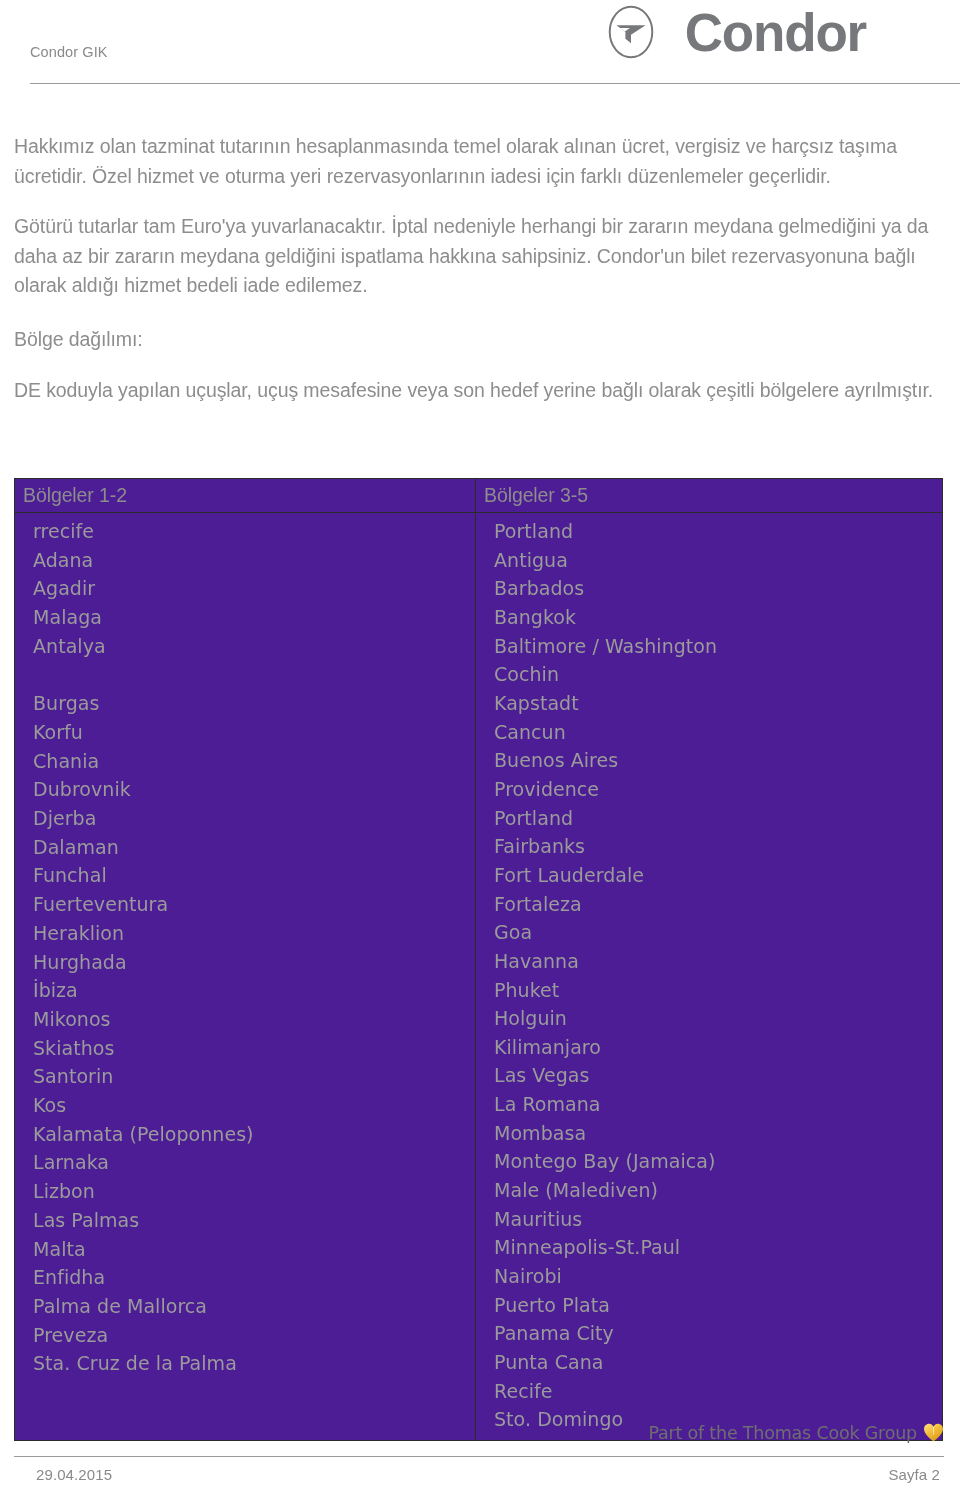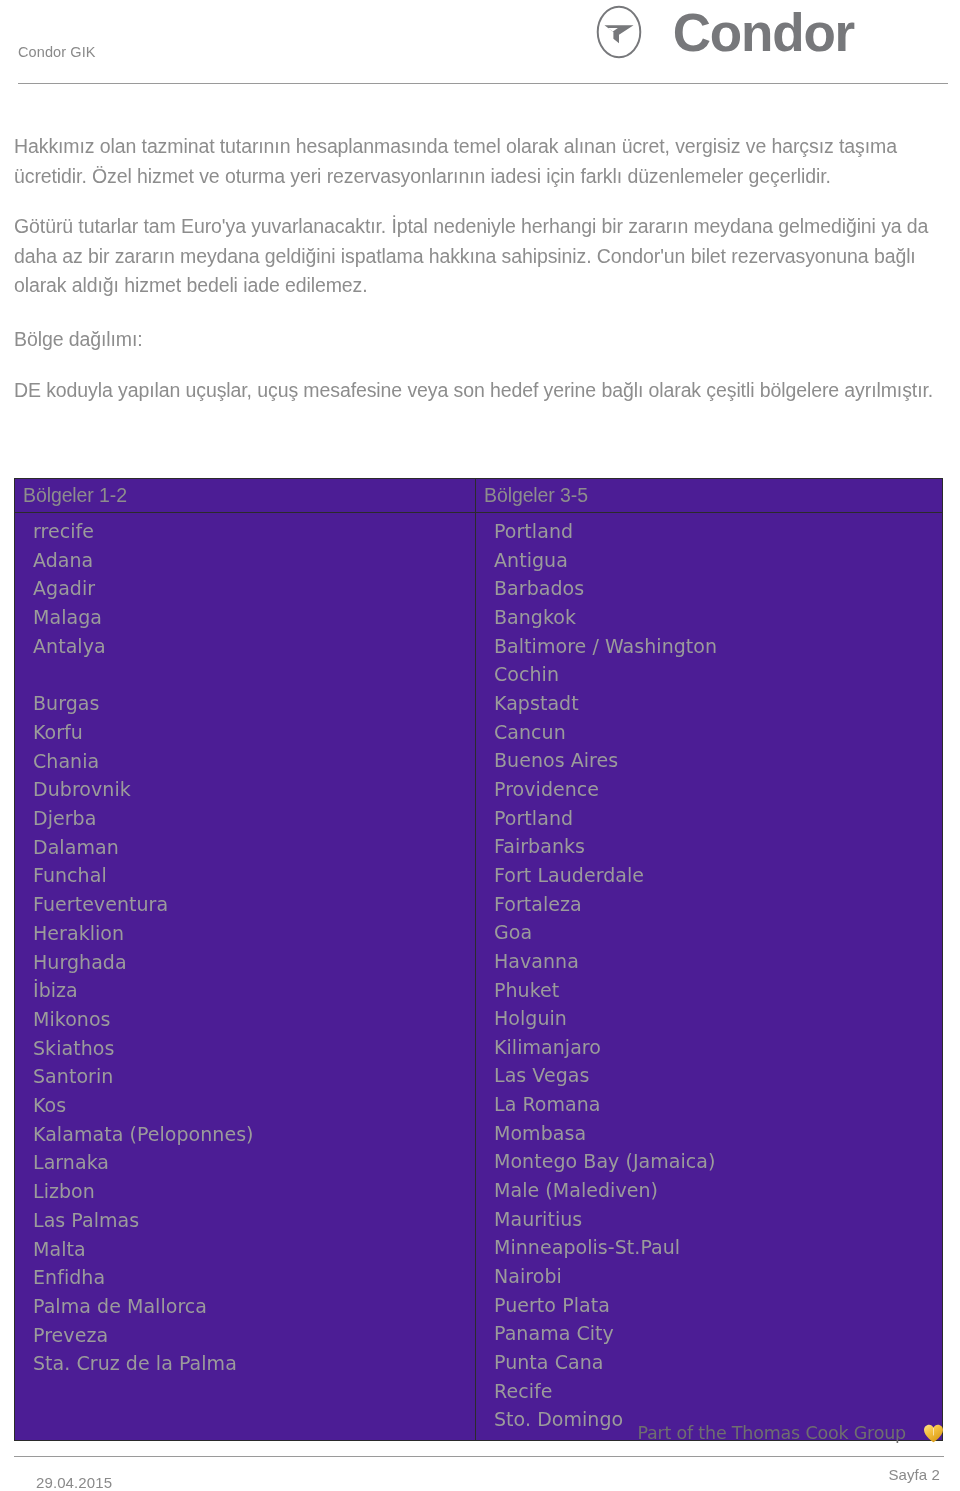--- a/index.html
+++ b/index.html
@@ -12,21 +12,21 @@
     height: 1491px;
     position: relative;
     font-family: "Liberation Sans", sans-serif;
     color: #8d8d8d;
     overflow: hidden;
   }
 
   
   .page-header {
     position: absolute;
-    left: 4px; top: 0;
+    left: 16px; top: 0;
     width: 864px;
     height: 90px;
   }
   .header-doc-label {
     position: absolute;
     left: 14px;
     top: 44px;
     font-size: 14.5px;
     color: #8a8a8a;
     letter-spacing: 0.1px;
@@ -144,22 +144,22 @@
   .city-list li.spacer-after {
     margin-bottom: 28.7px;
   }
 
   
   .thomas-cook {
     position: absolute;
     right: 16px;
     top: 1423px;
     display: flex;
-    align-items: flex-end;
-    gap: 17px;
+    align-items: flex-start;
+    gap: 6px;
     font-size: 17.5px;
     color: #6f6f6f;
     letter-spacing: -0.2px;
     white-space: nowrap;
     font-family: "DejaVu Sans", sans-serif;
   }
   .heart-icon {
     width: 21px;
     height: 19px;
     display: inline-block;
@@ -173,21 +173,20 @@
     height: 1px;
     background: #9a9a9a;
   }
   .footer-date {
     position: absolute;
     left: 36px;
     top: 1466px;
     font-size: 15px;
     color: #8a8a8a;
     letter-spacing: 0.1px;
-    margin-top: 8px;
   }
   .footer-page {
     position: absolute;
     right: 20px;
     top: 1466px;
     font-size: 15px;
     color: #8a8a8a;
     letter-spacing: 0.1px;
   }
 </style>

